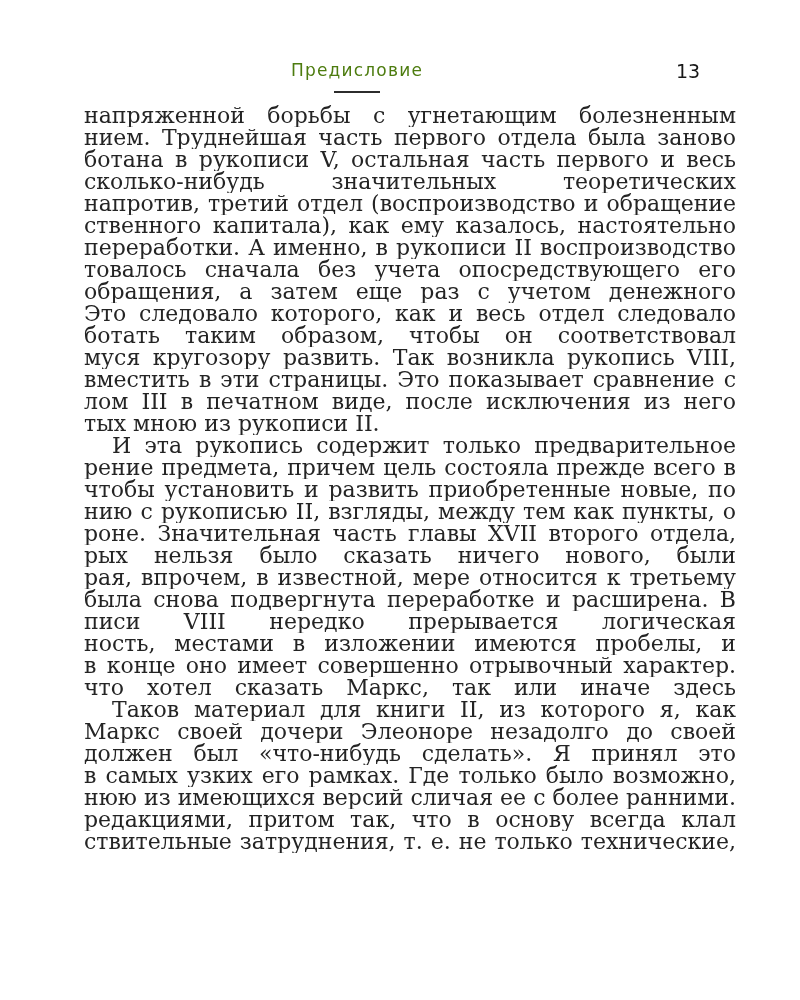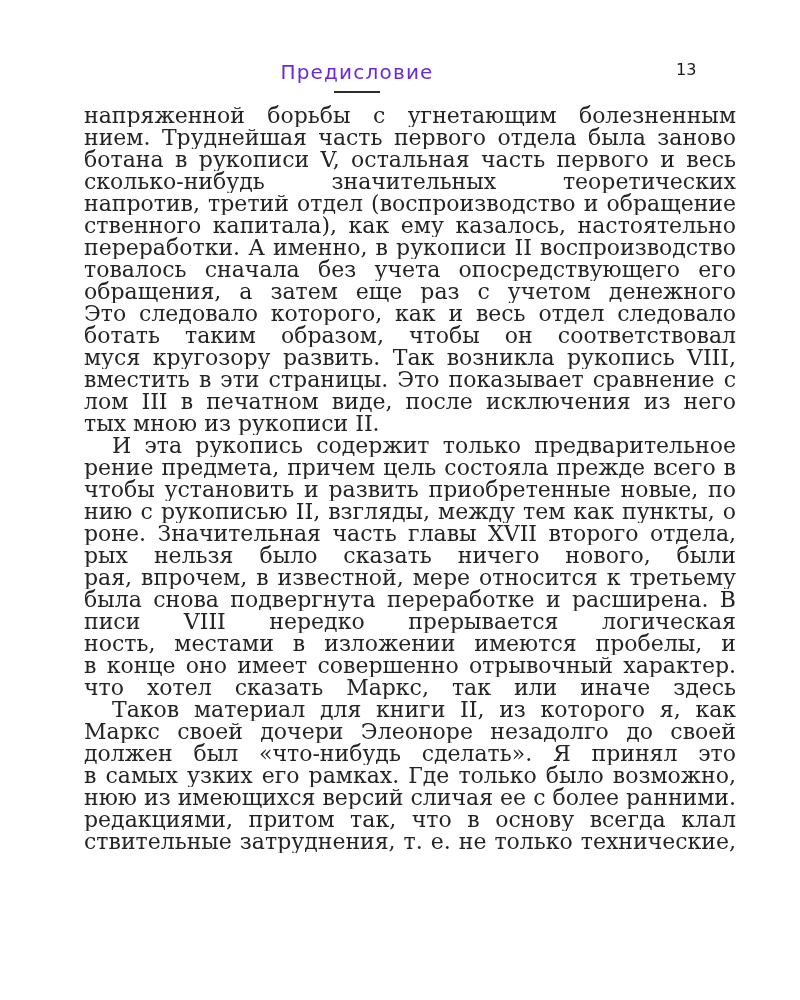--- a/index.html
+++ b/index.html
@@ -12,39 +12,39 @@
     color: #242424;
     overflow: hidden;
   }
   .running-head { position: absolute; top: 0; left: 0; width: 100%; height: 100px; }
   .head-title {
     position: absolute;
     top: 60px;
     left: 357px;
     transform: translateX(-50%);
     font-family: "DejaVu Sans", sans-serif;
-    font-size: 20px;
+    font-size: 17px;
     letter-spacing: 1.2px;
-    color: #6d28d9;
+    color: #4d7c0f;
     white-space: nowrap;
   }
   .head-rule {
     position: absolute;
     top: 91px;
     left: 334px;
     width: 46px;
     height: 2px;
     background: #2c2c2c;
   }
   .page-number {
     position: absolute;
     top: 60px;
     left: 676px;
     font-family: "DejaVu Sans", sans-serif;
-    font-size: 16px;
+    font-size: 19px;
     color: #181818;
   }
   .text-block {
     position: absolute;
     top: 105px;
     left: 84px;
     width: 652px;
   }
   .paragraph { margin: 0; padding: 0; }
   .line {

